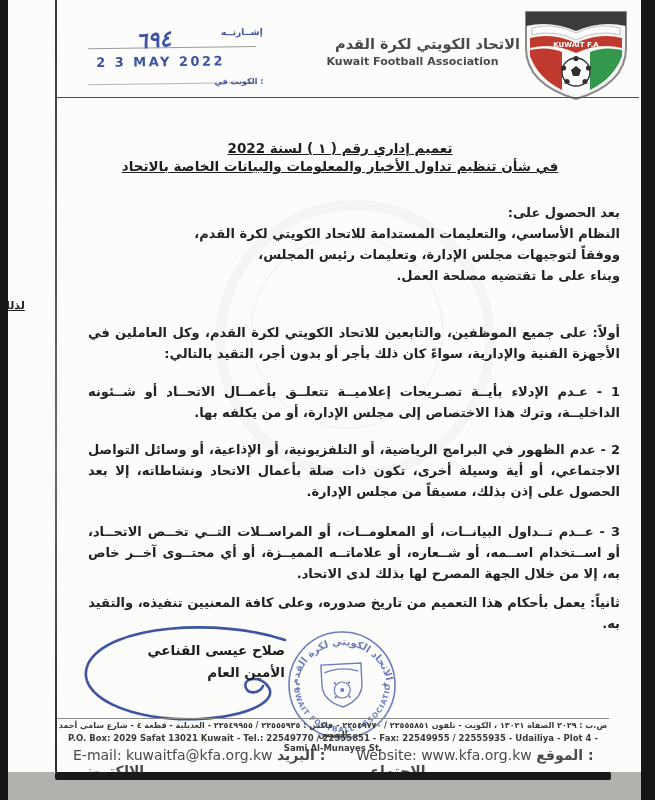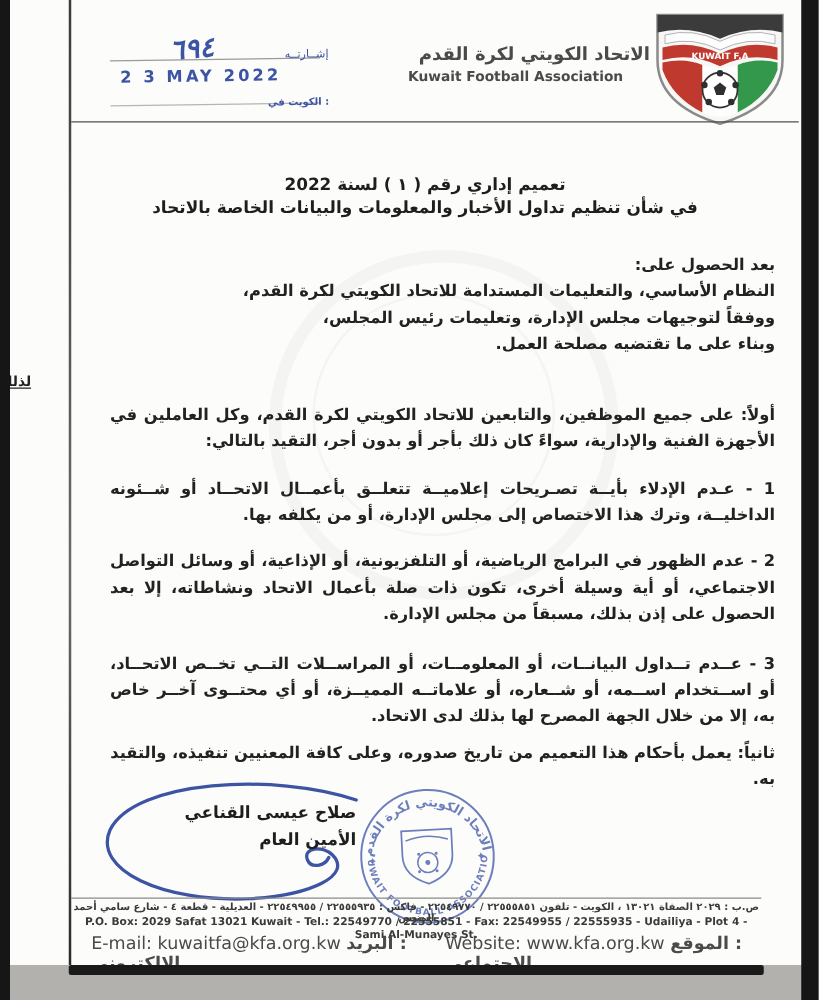--- a/index.html
+++ b/index.html
@@ -15,39 +15,39 @@
                background:linear-gradient(180deg,#3c3c3c,#6a6a6a 60%,#2a2a2a);}
   
   .wm{position:absolute;border-radius:50%;pointer-events:none;}
   .wm1{left:215px;top:200px;width:260px;height:260px;border:10px solid rgba(90,90,90,.05);}
   .wm2{left:250px;top:235px;width:190px;height:190px;border:2px solid rgba(90,90,90,.05);}
 
   
   .ref-stamp{position:absolute;left:88px;top:24px;width:175px;color:#3d54a5;transform:rotate(-.8deg);}
   .ref-row1{position:relative;height:26px;}
   .ref-line{position:absolute;left:0;bottom:2px;width:168px;border-bottom:1px solid #9a9a9a;}
-  .ref-label{position:absolute;right:0;bottom:0;font-size:9px;font-weight:normal;}
+  .ref-label{position:absolute;right:0;bottom:12px;font-size:9px;font-weight:bold;}
   .ref-num{position:absolute;left:48px;bottom:-2px;font-size:22px;font-weight:bold;
            font-style:italic;transform:rotate(-4deg);letter-spacing:2px;}
   .ref-date{font-size:13px;font-weight:bold;letter-spacing:2.5px;margin:4px 0 0 8px;}
   .ref-row3{position:relative;height:16px;margin-top:2px;}
   .ref-line2{position:absolute;left:0;bottom:3px;width:168px;border-bottom:1px solid #b5b5b5;}
   .ref-label2{position:absolute;right:0;bottom:0;font-size:8px;font-weight:bold;}
 
   
   .logo-names{position:absolute;right:135px;top:36px;width:215px;text-align:right;color:#4a4a4a;}
   .logo-ar{font-size:14.5px;font-weight:bold;direction:rtl;}
   .logo-en{font-size:11px;font-weight:bold;margin-top:3px;text-align:center;}
   .shield{position:absolute;left:518px;top:8px;}
   .header-rule{position:absolute;left:57px;top:97px;width:582px;height:1px;background:#4f4f4f;}
 
   
   .title{position:absolute;left:110px;top:139px;width:460px;text-align:center;direction:rtl;
          color:#1e1e1e;font-weight:bold;font-size:13.5px;line-height:18px;}
-  .title div{}
+  .title div{text-decoration:underline;}
 
   .para{position:absolute;direction:rtl;color:#222;font-weight:bold;font-size:13px;line-height:21px;}
   .preamble{right:35px;top:202px;width:440px;text-align:right;}
   .therefore{left:0;top:295px;width:649px;text-align:left;text-decoration:underline;font-size:11px;}
   .p-first{right:35px;top:322px;width:532px;text-align:justify;}
   .p-item1{right:35px;top:381px;width:532px;text-align:justify;}
   .p-item2{right:35px;top:439px;width:532px;text-align:justify;}
   .p-item3{right:35px;top:521px;width:532px;text-align:justify;}
   .p-second{right:35px;top:592px;width:532px;text-align:right;}
 

